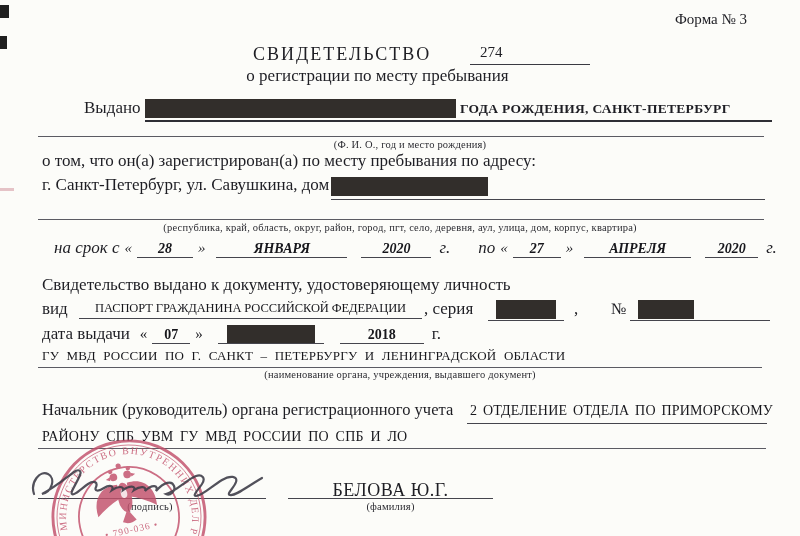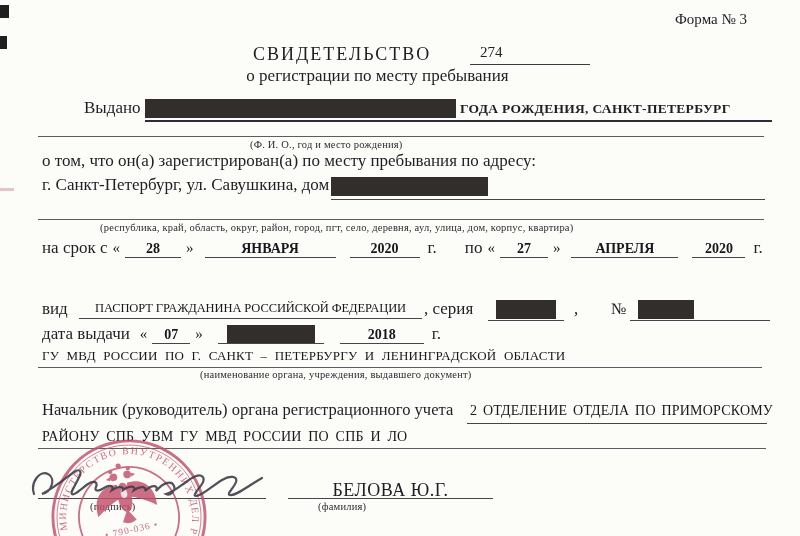--- a/index.html
+++ b/index.html
@@ -5,21 +5,21 @@
   html,body{margin:0;padding:0;background:#e9e9e6;}
   .page{
     position:relative;width:800px;height:536px;overflow:hidden;
     background:#fcfcf9;
     font-family:"Liberation Serif","DejaVu Serif",serif;
     color:#1e1e24;
   }
   .r{position:absolute;white-space:nowrap;}
   .t17{font-size:17px;}
   .caps{font-size:14px;letter-spacing:.2px;word-spacing:4px;color:#17171c;}
-  .cap{font-size:10.5px;color:#2c2c32;text-align:left;letter-spacing:.2px;}
+  .cap{font-size:10.5px;color:#2c2c32;text-align:center;letter-spacing:.2px;}
   .rule{position:absolute;border-top:1.4px solid #5b5b63;height:0;}
   .u{position:absolute;border-top:1.4px solid #45454d;height:0;}
   .thick{border-top:2px solid #2e2e35;}
   .redact{display:inline-block;background:#322e2b;height:19px;vertical-align:-4px;}
   .cell{display:inline-block;text-align:center;border-bottom:1.4px solid #45454d;
         font-weight:bold;font-size:14px;color:#17171c;}
   .flexrow{display:flex;align-items:baseline;}
   .q{font-size:15px;margin:0 5px;}
   .yr{font-size:17px;margin-left:8px;}
   .stamp{position:absolute;left:33px;top:437px;z-index:5;opacity:.82;}
@@ -50,37 +50,38 @@
   <div class="r cap" style="left:250px;top:139px;width:320px;">(Ф. И. О., год и место рождения)</div>
 
   <div class="r t17" style="left:42px;top:151px;">о том, что он(а) зарегистрирован(а) по месту пребывания по адресу:</div>
   <div class="r t17" style="left:42px;top:175px;">г. Санкт-Петербург, ул. Савушкина, дом</div>
   <span class="redact r" style="left:331px;top:177px;width:157px;"></span>
   <div class="u" style="left:331px;top:199px;width:434px;"></div>
 
   <div class="rule" style="left:38px;top:219px;width:726px;"></div>
   <div class="r cap" style="left:100px;top:222px;width:600px;">(республика, край, область, округ, район, город, пгт, село, деревня, аул, улица, дом, корпус, квартира)</div>
 
-  <div class="r flexrow" style="left:42px;top:238px;">
+  <div class="r flexrow" style="left:54px;top:238px;font-style:italic;">
     <span class="t17">на срок с</span>
     <span class="q">«</span>
     <span class="cell" style="width:56px;">28</span>
     <span class="q">»</span>
     <span class="cell" style="width:131px;margin-left:6px;">ЯНВАРЯ</span>
     <span class="cell" style="width:70px;margin-left:14px;">2020</span>
     <span class="yr">г.</span>
     <span class="t17" style="margin-left:28px;">по</span>
     <span class="q">«</span>
     <span class="cell" style="width:48px;">27</span>
     <span class="q">»</span>
     <span class="cell" style="width:107px;margin-left:6px;">АПРЕЛЯ</span>
     <span class="cell" style="width:53px;margin-left:14px;">2020</span>
     <span class="yr">г.</span>
   </div>
 
+  <div class="r t17" style="left:42px;top:275px;">Свидетельство выдано к документу, удостоверяющему личность</div>
 
   <div class="r t17" style="left:42px;top:299px;">вид</div>
   <div class="r" style="left:79px;top:301px;width:343px;text-align:center;font-size:12.5px;letter-spacing:-.1px;border-bottom:1.4px solid #45454d;padding-bottom:2px;color:#17171c;">ПАСПОРТ ГРАЖДАНИНА РОССИЙСКОЙ ФЕДЕРАЦИИ</div>
   <div class="r t17" style="left:424px;top:299px;">, серия</div>
   <span class="redact r" style="left:496px;top:300px;width:60px;"></span>
   <div class="u" style="left:488px;top:320px;width:76px;"></div>
   <div class="r t17" style="left:574px;top:299px;">,</div>
   <div class="r" style="left:611px;top:300px;font-size:16px;">№</div>
   <span class="redact r" style="left:638px;top:300px;width:56px;"></span>
   <div class="u" style="left:630px;top:320px;width:140px;"></div>

